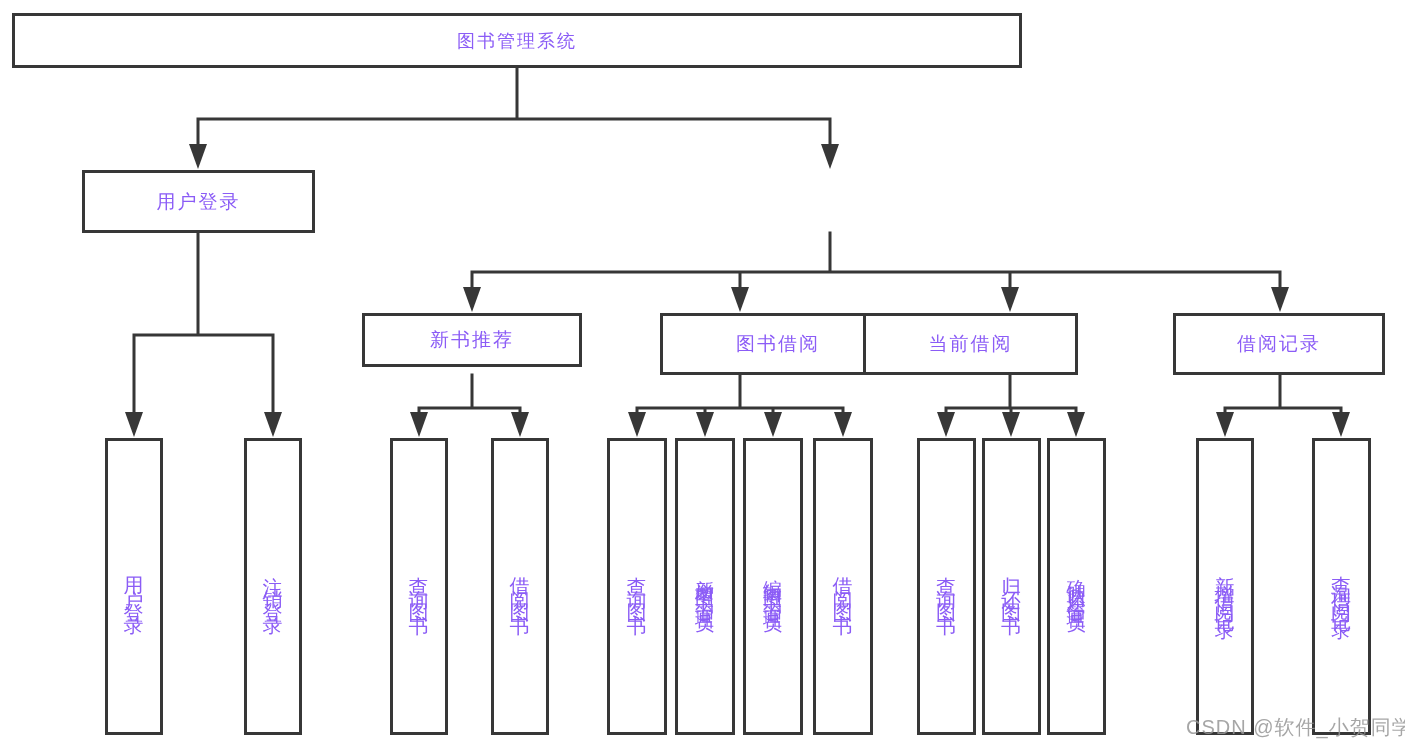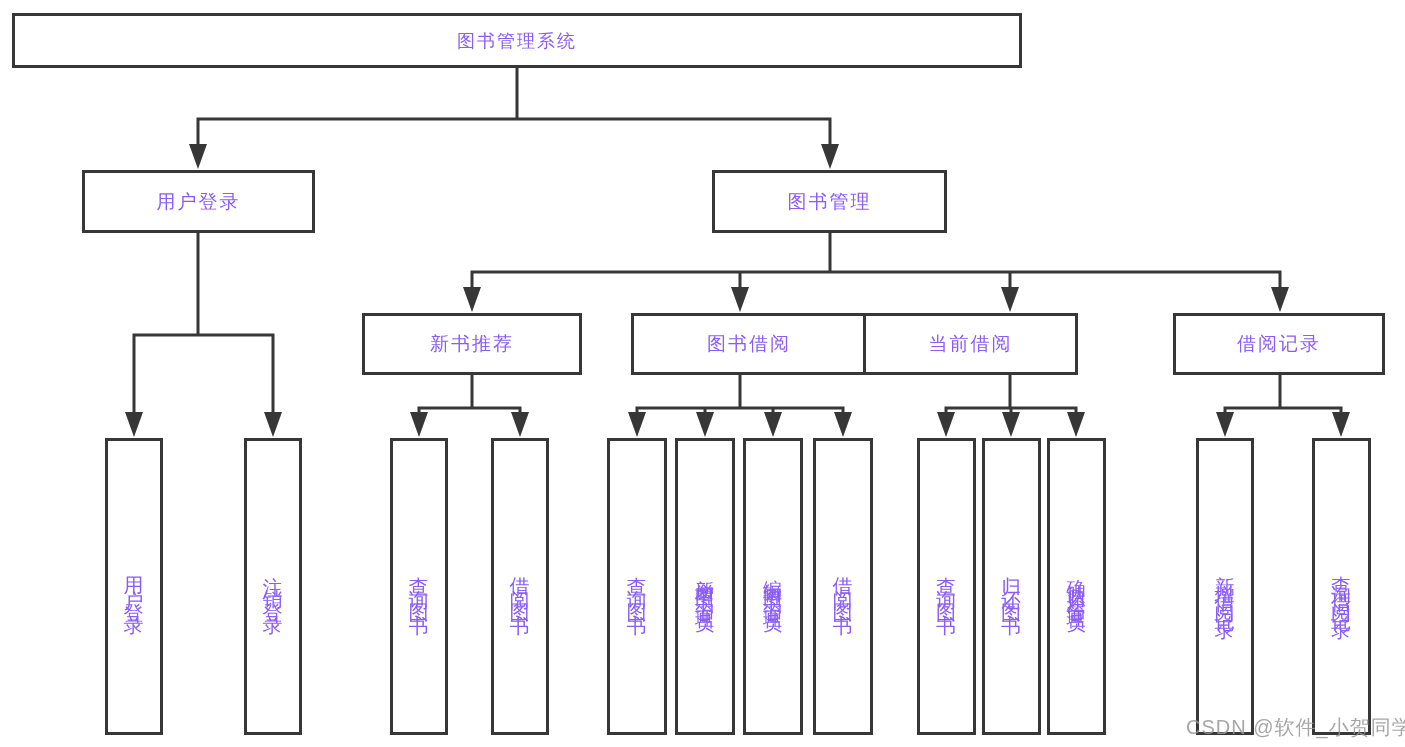--- a/index.html
+++ b/index.html
@@ -39,22 +39,22 @@
   }
   .vbox .vtext.mid   { letter-spacing: 9px; }
   .vbox .vtext.tight { letter-spacing: 5px; font-size: 19px; }
 
   
   #b-root        { left: 12px;   top: 13px;  width: 1010px; height: 55px; }
   
   #b-login       { left: 82px;   top: 170px; width: 233px;  height: 63px; }
   #b-mgmt        { left: 712px;  top: 170px; width: 235px;  height: 63px; }
   
-  #b-rec         { left: 362px;  top: 313px; width: 220px;  height: 62px; }
-  #b-borrow      { left: 631px;  top: 313px; width: 236px;  height: 62px; }
+  #b-rec         { left: 362px;  top: 313px; width: 220px;  height: 54px; }
+  #b-borrow      { left: 660px;  top: 313px; width: 236px;  height: 62px; }
   #b-current     { left: 863px;  top: 313px; width: 215px;  height: 62px; }
   #b-record      { left: 1173px; top: 313px; width: 212px;  height: 62px; }
   
   #b-login-login   { left: 105px;  top: 438px; width: 58px; height: 297px; }
   #b-login-logout  { left: 244px;  top: 438px; width: 58px; height: 297px; }
   #b-rec-query     { left: 390px;  top: 438px; width: 58px; height: 297px; }
   #b-rec-borrow    { left: 491px;  top: 438px; width: 58px; height: 297px; }
   #b-bor-query     { left: 607px;  top: 438px; width: 60px; height: 297px; }
   #b-bor-add       { left: 675px;  top: 438px; width: 60px; height: 297px; }
   #b-bor-edit      { left: 743px;  top: 438px; width: 60px; height: 297px; }
@@ -114,23 +114,20 @@
     </g>
   </svg>
 
   <div class="box hbox root" id="b-root">
     <span>图书管理系统</span>
   </div>
 
   <div class="box hbox" id="b-login">
     <span>用户登录</span>
   </div>
-  <div class="box hbox" id="b-mgmt">
-    <span>图书管理</span>
-  </div>
 
   <div class="box hbox" id="b-rec">
     <span>新书推荐</span>
   </div>
   <div class="box hbox" id="b-borrow">
     <span>图书借阅</span>
   </div>
   <div class="box hbox" id="b-current">
     <span>当前借阅</span>
   </div>

